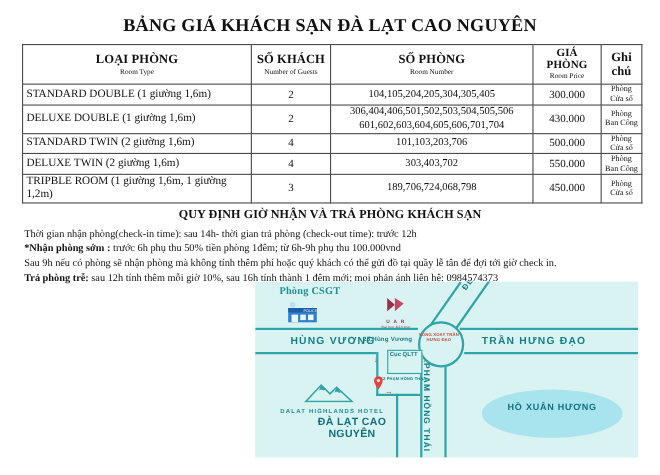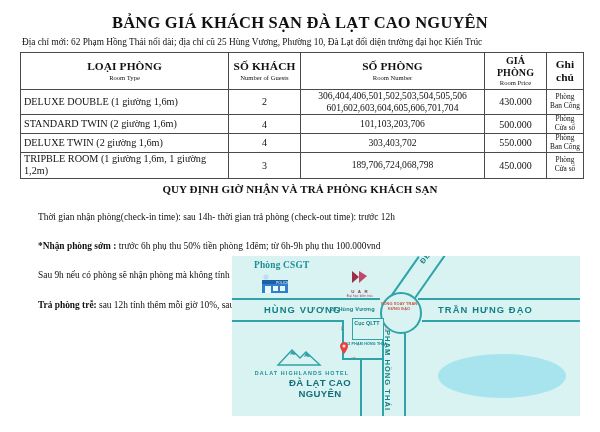--- a/index.html
+++ b/index.html
@@ -52,21 +52,21 @@
   td.rooms{font-size:9.6px;text-align:center;line-height:1.28;}
   td.price{font-size:10px;text-align:center;}
   td.note{font-size:7.4px;text-align:center;line-height:1.2;}
 
   
   .rules-title{
     text-align:center;font-weight:bold;font-size:11px;
     margin:4px 0 6px 0;letter-spacing:.1px;
   }
   .rules{padding:0 18px 0 22px;}
-  .rule-line{font-size:9.4px;line-height:1.42;margin:16px;}
+  .rule-line{font-size:9.4px;line-height:1.42;margin:0;}
   .rule-line b{font-weight:bold;}
 
   
   .map-outer{
     position:absolute;left:232px;top:256px;width:348px;height:160px;
     background:#d8f3f1;overflow:hidden;
   }
   .map-inner{position:absolute;inset:0;}
 
   
@@ -155,21 +155,20 @@
   }
   .arrow{position:absolute;color:#c8503f;font-size:7px;font-family:"Liberation Sans",sans-serif;}
 </style>
 </head>
 <body>
 
 <div class="page">
 
   <div class="hdr">
     <div class="doc-title">BẢNG GIÁ KHÁCH SẠN ĐÀ LẠT CAO NGUYÊN</div>
-    <div class="addr-line">Địa chỉ mới: 62 Phạm Hồng Thái nối dài; địa chỉ cũ 25 Hùng Vương, Phường 10, Đà Lạt đối diện trường đại học Kiến Trúc</div>
   </div>
 
   <div class="tbl-wrap">
     <table class="price">
       <colgroup>
         <col class="c-type">
           <col class="c-guests">
           <col class="c-rooms">
           <col class="c-price">
           <col class="c-note">
@@ -192,20 +191,27 @@
             <div class="th-vn sm">GIÁ PHÒNG</div>
             <div class="th-en">Room Price</div>
           </th>
           <th>
             <div class="th-vn">Ghi chú</div>
           </th>
         </tr>
       </thead>
       <tbody>
         <tr>
+          <td class="type">STANDARD DOUBLE (1 giường 1,6m)</td>
+          <td class="guests">2</td>
+          <td class="rooms">104,105,204,205,304,305,405</td>
+          <td class="price">300.000</td>
+          <td class="note">Phòng Cửa sổ</td>
+        </tr>
+        <tr>
           <td class="type">DELUXE DOUBLE (1 giường 1,6m)</td>
           <td class="guests">2</td>
           <td class="rooms">306,404,406,501,502,503,504,505,506 601,602,603,604,605,606,701,704</td>
           <td class="price">430.000</td>
           <td class="note">Phòng Ban Công</td>
         </tr>
         <tr>
           <td class="type">STANDARD TWIN (2 giường 1,6m)</td>
           <td class="guests">4</td>
           <td class="rooms">101,103,203,706</td>
@@ -253,20 +259,21 @@
       <div class="road rd-h" style="left:110px;top:102px;width:40px;"></div>
       <div class="road rd-v" style="left:128px;top:102px;height:58px;"></div>
 
       <div class="road" style="left:186px;top:0;width:2px;height:62px;transform:rotate(35deg);transform-origin:left top;"></div>
       <div class="road" style="left:214px;top:-4px;width:2px;height:64px;transform:rotate(35deg);transform-origin:left top;"></div>
 
       <div class="roundabout"></div>
       <div class="ra-label">VÒNG XOAY TRẦN HƯNG ĐẠO</div>
 
       <div class="lake"></div>
+      <div class="lake-label">HỒ XUÂN HƯƠNG</div>
 
       <div class="street st-hv">HÙNG VƯƠNG</div>
       <div class="street st-thd">TRẦN HƯNG ĐẠO</div>
       <div class="street st-mimosa">ĐÈO MIMOSA</div>
       <div class="street st-pht">PHẠM HỒNG THÁI</div>
       <div class="sub-hv">25 Hùng Vương</div>
       <div class="sub-pht">62 PHẠM HỒNG THÁI</div>
 
       <div class="arrow" style="left:108px;top:68px;">↓</div>
       <div class="arrow" style="left:152px;top:68px;">↓</div>

